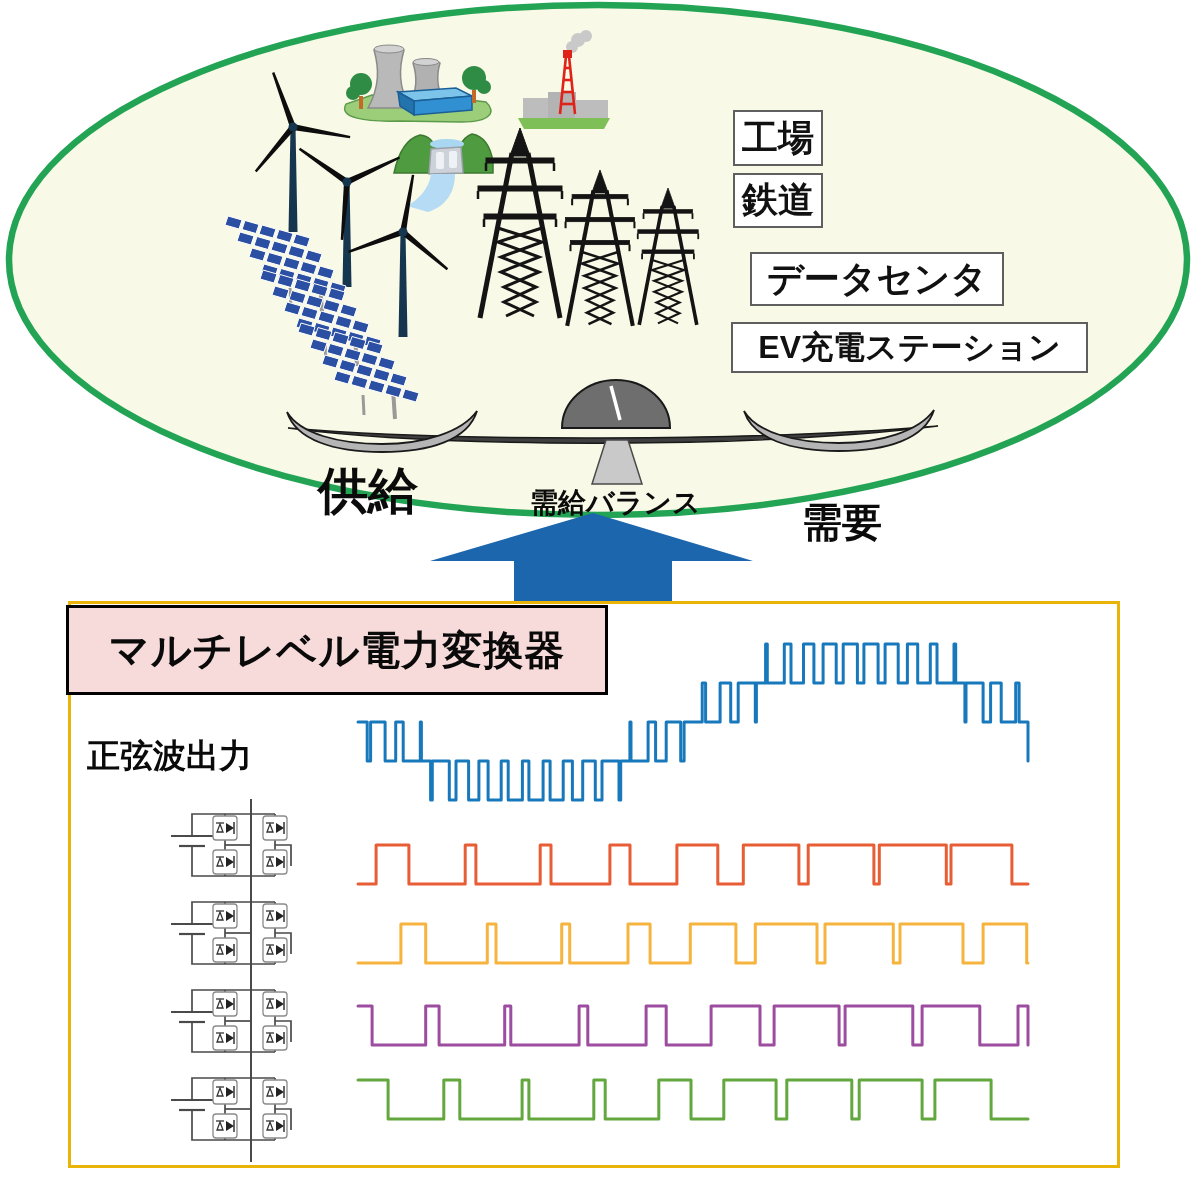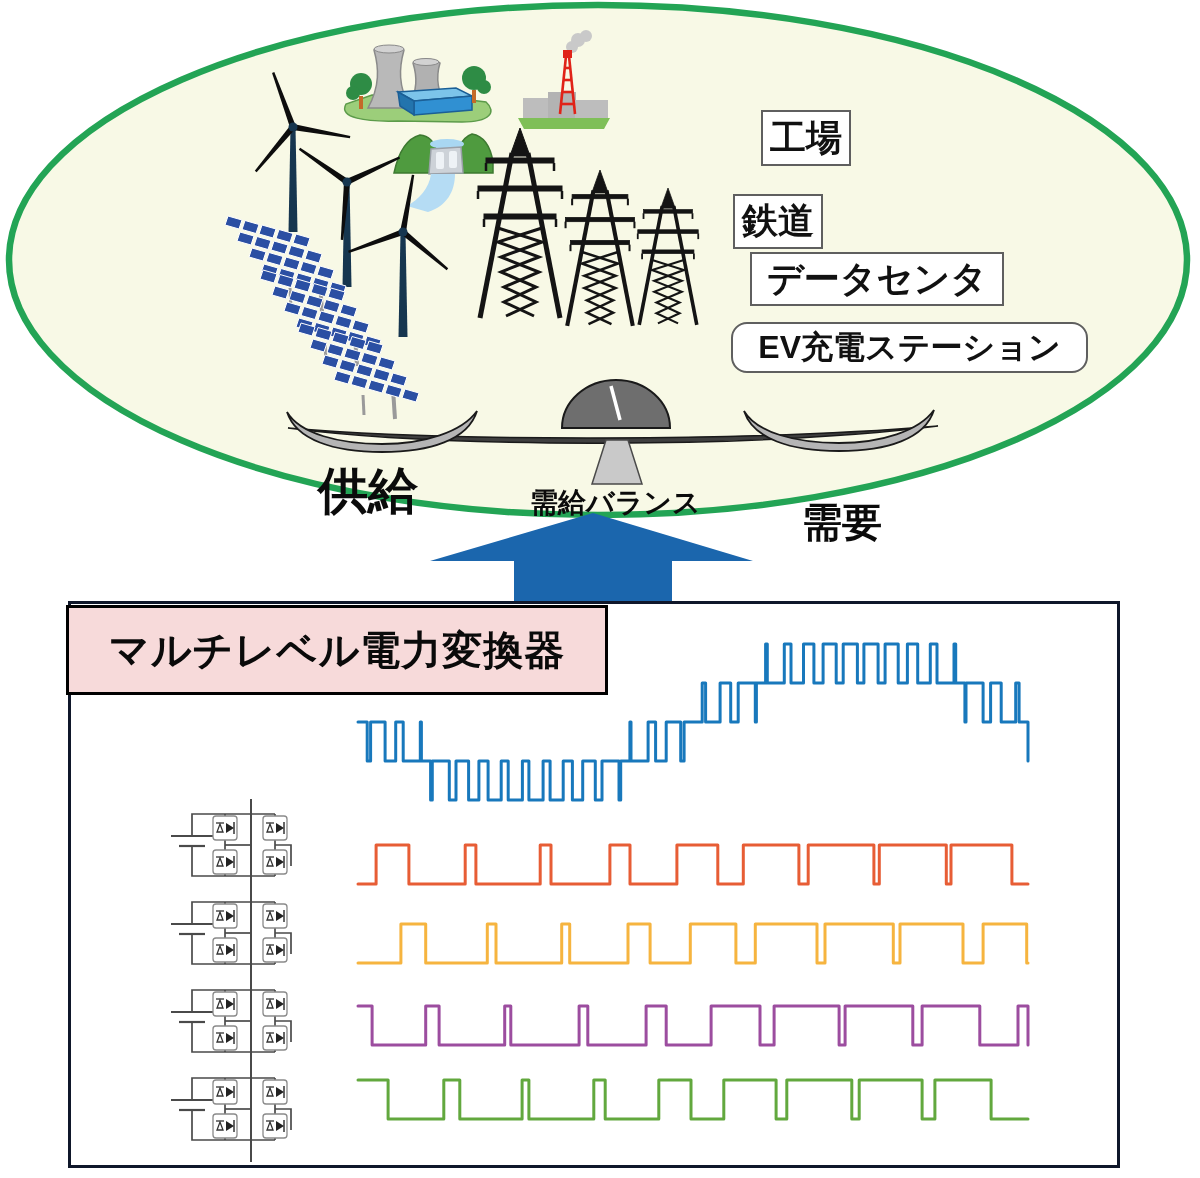--- a/index.html
+++ b/index.html
@@ -4,33 +4,33 @@
 <style>
   html,body{margin:0;padding:0;background:#ffffff;}
   body{width:1200px;height:1178px;position:relative;overflow:hidden;
        font-family:"Liberation Sans","DejaVu Sans",sans-serif;}
   .abs{position:absolute;}
   
   #scene-svg{left:0;top:0;}
   .load-label{position:absolute;background:#ffffff;border:2px solid #5f5f5f;
       display:flex;align-items:center;justify-content:center;
       font-weight:bold;color:#111;box-sizing:border-box;}
-  #label-factory   {left:761px;top:110px;width:90px; height:56px;font-size:36px;}
-  #label-railway   {left:733px;top:194px;width:90px; height:55px;font-size:36px;}
+  #label-factory   {left:733px;top:110px;width:90px; height:56px;font-size:36px;}
+  #label-railway   {left:733px;top:173px;width:90px; height:55px;font-size:36px;}
   #label-datacenter{left:733px;top:252px;width:254px;height:54px;font-size:36px;margin-left:17px;}
-  #label-ev        {left:731px;top:322px;width:357px;height:51px;font-size:32px;border-radius:16px;}
+  #label-ev        {left:731px;top:322px;width:357px;height:51px;font-size:32px;}
   .balance-text{position:absolute;font-weight:bold;color:#0b0b0b;}
   #txt-supply {left:318px;top:458px;font-size:50px;}
   #txt-balance{left:530px;top:484px;font-size:28px;}
   #txt-demand {left:802px;top:453px;font-size:40px;margin-top:42px;}
   
   #arrow-svg{left:420px;top:505px;}
   
   #converter-box{left:68px;top:601px;width:1052px;height:567px;
-      border:3px solid #0f172a;box-sizing:border-box;background:#fff;}
+      border:3px solid #eab308;box-sizing:border-box;background:#fff;}
   #converter-title{position:absolute;left:-5px;top:1px;width:542px;height:90px;
       background:#f7dada;border:3.5px solid #000;box-sizing:border-box;
       display:flex;align-items:center;justify-content:center;
       font-size:40px;font-weight:bold;color:#0a0a0a;letter-spacing:1px;}
   #sine-label{position:absolute;left:16px;top:130px;font-size:33px;
       font-weight:bold;color:#0a0a0a;}
   #diagram-svg{position:absolute;left:0;top:0;}
 </style>
 </head>
 <body>
@@ -358,13 +358,14 @@
         <polygon points="205,517 205,527 213,522" fill="#222" stroke="none"></polygon>
         <line x1="213" y1="516" x2="213" y2="528" stroke="#333" stroke-width="1.5"></line>
       </g>
       <path d="M287.0,118H296.2V157H299.6V118H314.1V157H324.7V118H332.2V157H349.3V118H350.4V157H359.6V196H361.3V157H378.3V196H385.0V157H397.6V196H407.9V157H417.1V196H430.2V157H437.2V196H451.4V157H457.9V196H472.1V157H479.1V196H492.2V157H501.4V196H511.7V157H524.3V196H531.0V157H548.0V196H549.7V157H558.9V118H560.0V157H577.1V118H584.6V157H595.2V118H609.7V157H613.1V118H631.2V79H634.6V118H649.1V79H659.7V118H667.2V79H684.3V118H685.4V79H694.6V40H696.3V79H713.3V40H720.0V79H732.5V40H742.9V79H752.1V40H765.2V79H772.2V40H786.4V79H792.9V40H807.1V79H814.1V40H827.2V79H836.4V40H846.7V79H859.3V40H866.0V79H883.0V40H884.7V79H893.9V118H895.0V79H912.1V118H919.6V79H930.2V118H944.7V79H948.1V118H957V157" fill="none" stroke="#1878bc" stroke-width="3" stroke-linejoin="round" stroke-linecap="round"></path>
       <path d="M287,280H305.1V241H337.9V280H394.2V241H404.9V280H469.2V241H480.0V280H538.9V241H559.0V280H605.9V241H646.8V280H672.3V241H727.9V280H737.2V241H802.9V280H808.3V241H875.3V280H880.0V241H940.9V280H957" fill="none" stroke="#e75d35" stroke-width="3" stroke-linejoin="round" stroke-linecap="round"></path>
       <path d="M287,359H329.9V320H354.7V359H416.3V320H425.0V359H490.7V320H498.7V359H557.0V320H579.1V359H619.3V320H664.9V359H684.3V320H746.0V359H754.0V320H822.3V359H829.0V320H892.0V359H912.1V320H955.7V359H957" fill="none" stroke="#f6b43f" stroke-width="3" stroke-linejoin="round" stroke-linecap="round"></path>
       <path d="M287.0,402H301.1V441H354.7V402H368.1V441H433.7V402H439.8V441H508.1V402H516.8V441H575.1V402H595.2V441H640.1V402H689.0V441H703.1V402H768.1V441H774.1V402H841.8V441H851.1V402H908.8V441H947.0V402H957.0V441H957" fill="none" stroke="#9c4d9f" stroke-width="3" stroke-linejoin="round" stroke-linecap="round"></path>
       <path d="M287.0,476H317.1V515H372.8V476H388.8V515H451.1V476H457.9V515H522.8V476H534.2V515H587.8V476H620.0V515H652.8V476H705.1V515H715.8V476H780.8V515H788.2V476H851.1V515H863.9V476H920.1V515H957" fill="none" stroke="#62a83e" stroke-width="3" stroke-linejoin="round" stroke-linecap="round"></path>
     </svg>
   <div id="converter-title">マルチレベル電力変換器</div>
+  <div id="sine-label">正弦波出力</div>
 </div>
 
 </body></html>

